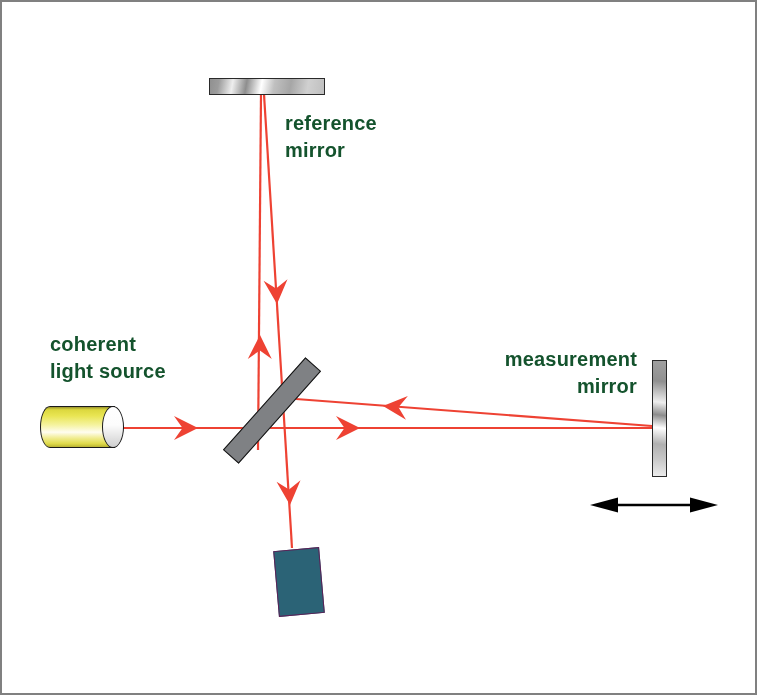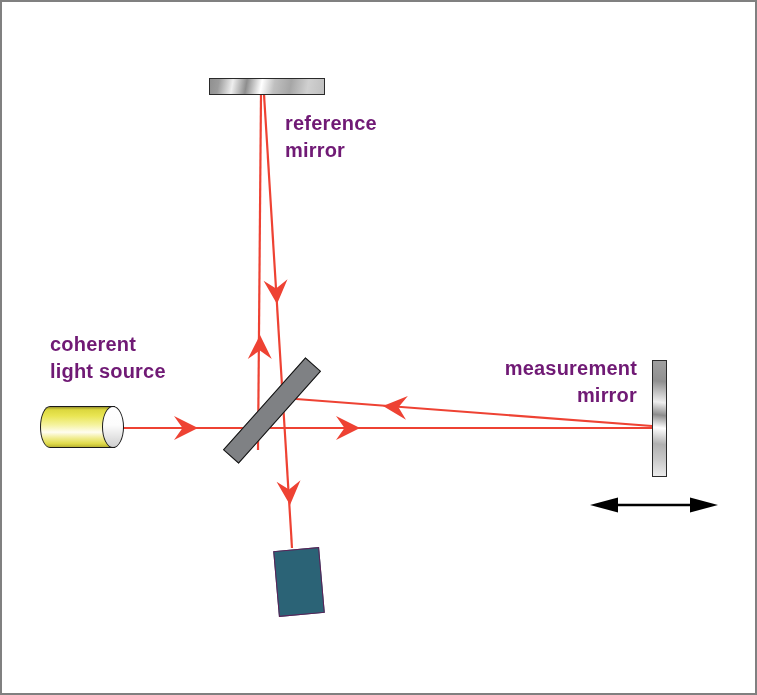--- a/index.html
+++ b/index.html
@@ -17,21 +17,21 @@
   }
   .abs { position: absolute; }
   svg.overlay {
     position: absolute; left: 0; top: 0;
     width: 757px; height: 695px;
   }
   .label {
     position: absolute;
     font-size: 20px;
     font-weight: bold;
-    color: #701a75;
+    color: #14532d;
     line-height: 27px;
     white-space: pre-line;
     letter-spacing: 0.2px;
   }
   .label.right { text-align: right; }
   .mirror-h {
     left: 207px; top: 76px; width: 114px; height: 15px;
     border: 1.5px solid #2a2a2a;
     background: linear-gradient(100deg,
       #909090 0%, #9c9c9c 8%, #eeeeee 20%, #8e8e8e 32%, #ffffff 45%,
@@ -105,16 +105,16 @@
   <div class="abs mirror-v"></div>
   <div class="abs splitter" style="background: rgb(127, 129, 132);"></div>
   <div class="abs detector" style="background: rgb(43, 99, 118);"></div>
   <div class="abs source-body"></div>
   <div class="abs source-cap"></div>
 
   <div class="label" style="left:48px; top:329px;">coherent
 light source</div>
   <div class="label" style="left:283px; top:108px;">reference
 mirror</div>
-  <div class="label right" style="left:435px; top:353px; width:200px;">measurement
+  <div class="label right" style="left:435px; top:344px; width:200px;">measurement
 mirror</div>
 
 </div>
 
 </body></html>

